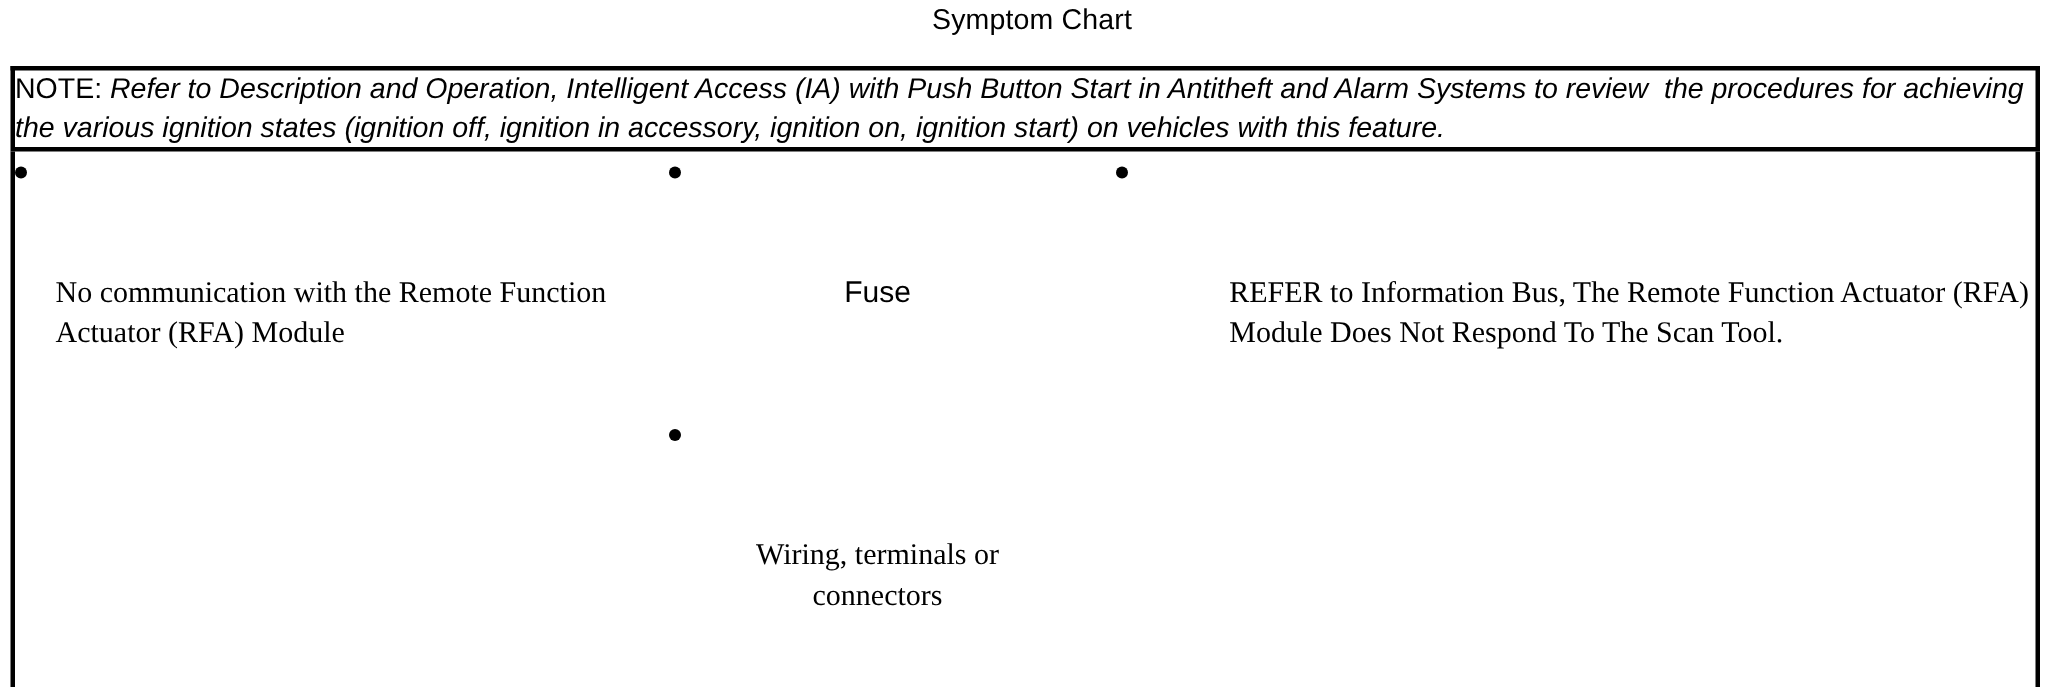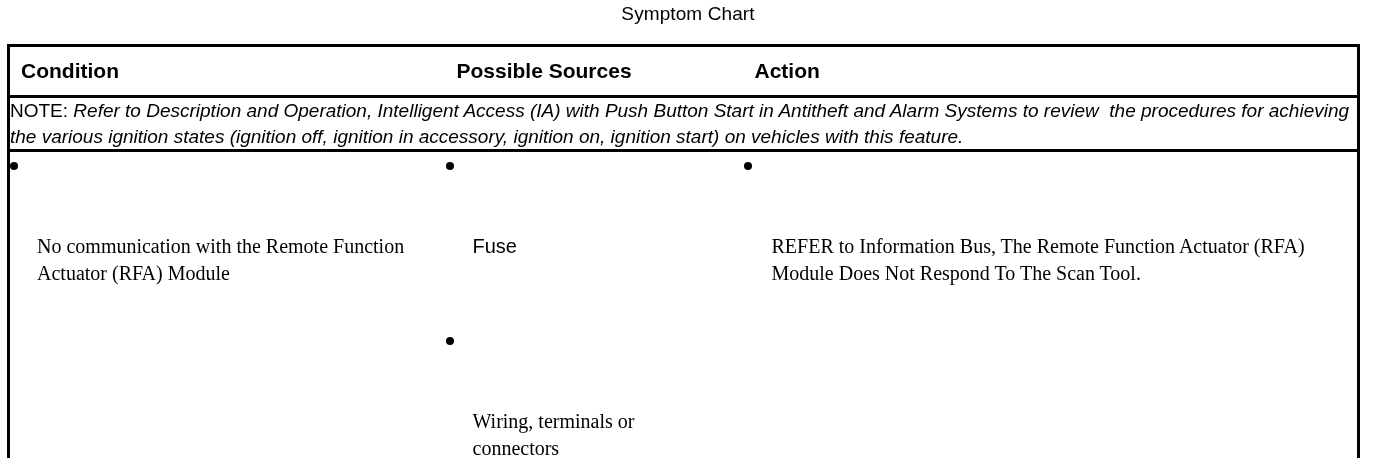--- a/index.html
+++ b/index.html
@@ -124,52 +124,41 @@
     display: block;
   }
 
   
   .cond-list        { padding-left: 31px; }
   .cond-list li     { padding-left: 27px; }
   .cond-list li .txt{ max-width: 372px; }
 
   .src-list         { padding-left: 28px; }
   .src-list li      { padding-left: 27px; margin-bottom: 25px; }
-  .src-list li .txt { max-width: 225px; }
+  .src-list li .txt { max-width: 225px; text-align: center; }
 
   .act-list         { padding-left: 24px; }
   .act-list li      { padding-left: 28px; }
-  .act-list li .txt { max-width: 560px; }
+  .act-list li .txt { max-width: 560px; margin-left: 48px; }
 </style>
 </head>
 <body>
 
 <div class="page">
 
   <div class="chart-title">Symptom Chart</div>
 
   <table class="symptom-table">
     <colgroup>
       <col class="col-condition">
       <col class="col-sources">
       <col class="col-action">
     </colgroup>
     <tbody>
 
-      <tr class="header-row">
-        <td>
-          <div class="cell-inner">Condition</div>
-        </td>
-        <td class="vdiv">
-          <div class="cell-inner">Possible Sources</div>
-        </td>
-        <td class="vdiv">
-          <div class="cell-inner">Action</div>
-        </td>
-      </tr>
 
       <tr class="note-row">
         <td class="note-cell" colspan="3">
           <div class="note-text"><span class="note-label">NOTE:</span><span> Refer to Description and Operation, Intelligent Access (IA) with Push Button Start in Antitheft and Alarm Systems to review  the procedures for achieving the various ignition states (ignition off, ignition in accessory, ignition on, ignition start) on vehicles with this feature.</span></div>
         </td>
       </tr>
 
       <tr class="body-row">
 
         <td class="body-cell">

